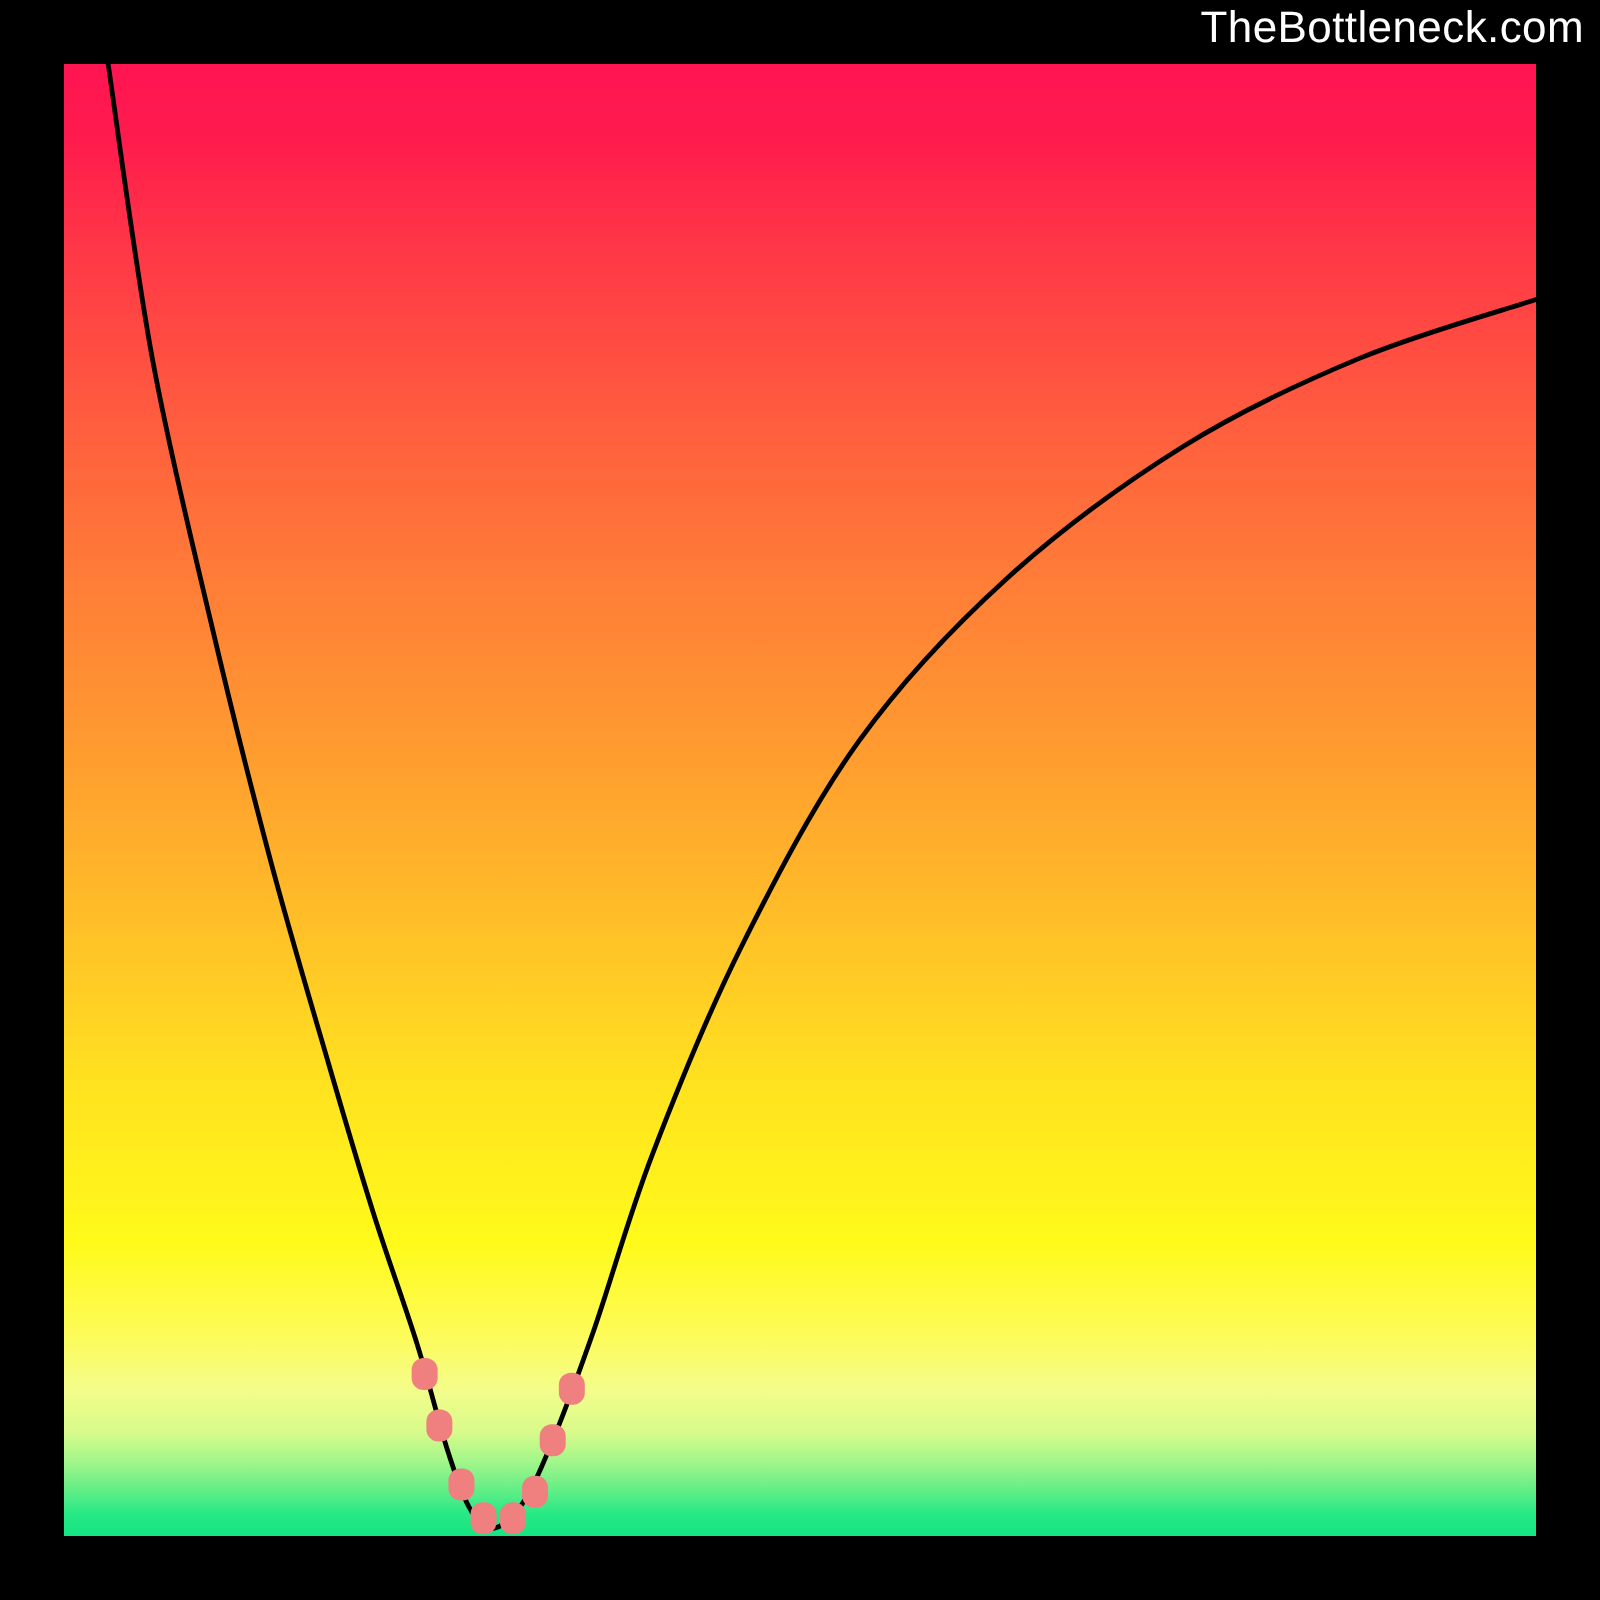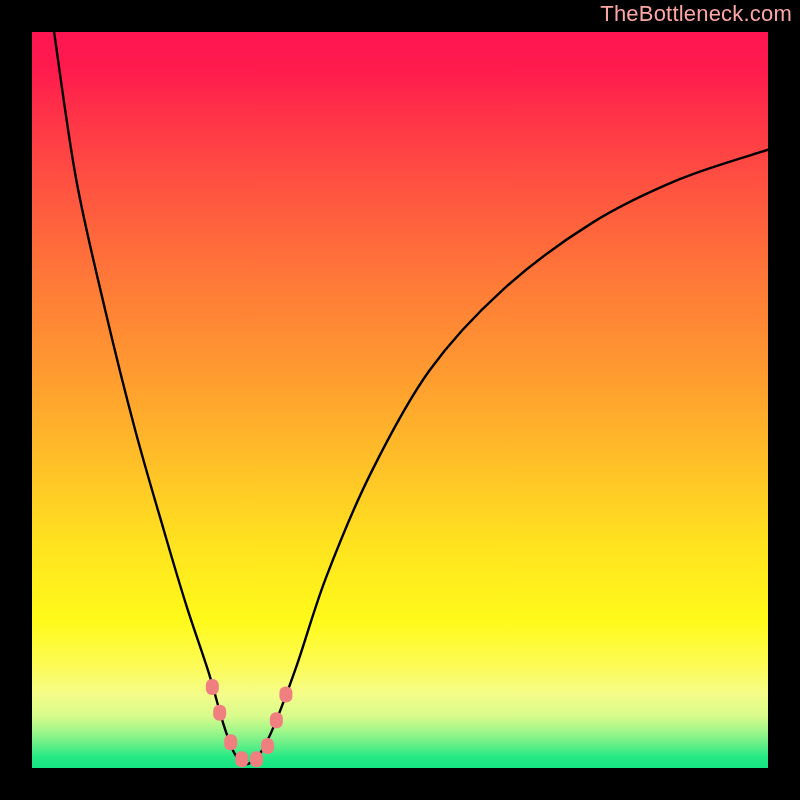--- a/index.html
+++ b/index.html
@@ -16,21 +16,21 @@
     width: 800px;
     height: 800px;
     background: #000000;
   }
   .watermark {
     position: absolute;
     top: 1px;
     right: 8px;
     font-size: 22px;
     font-weight: 500;
-    color: #fca5a5;
+    color: #ffffff;
     letter-spacing: 0.2px;
     z-index: 10;
   }
   .plot-area {
     position: absolute;
     left: 32px;
     top: 32px;
     width: 736px;
     height: 736px;
     

